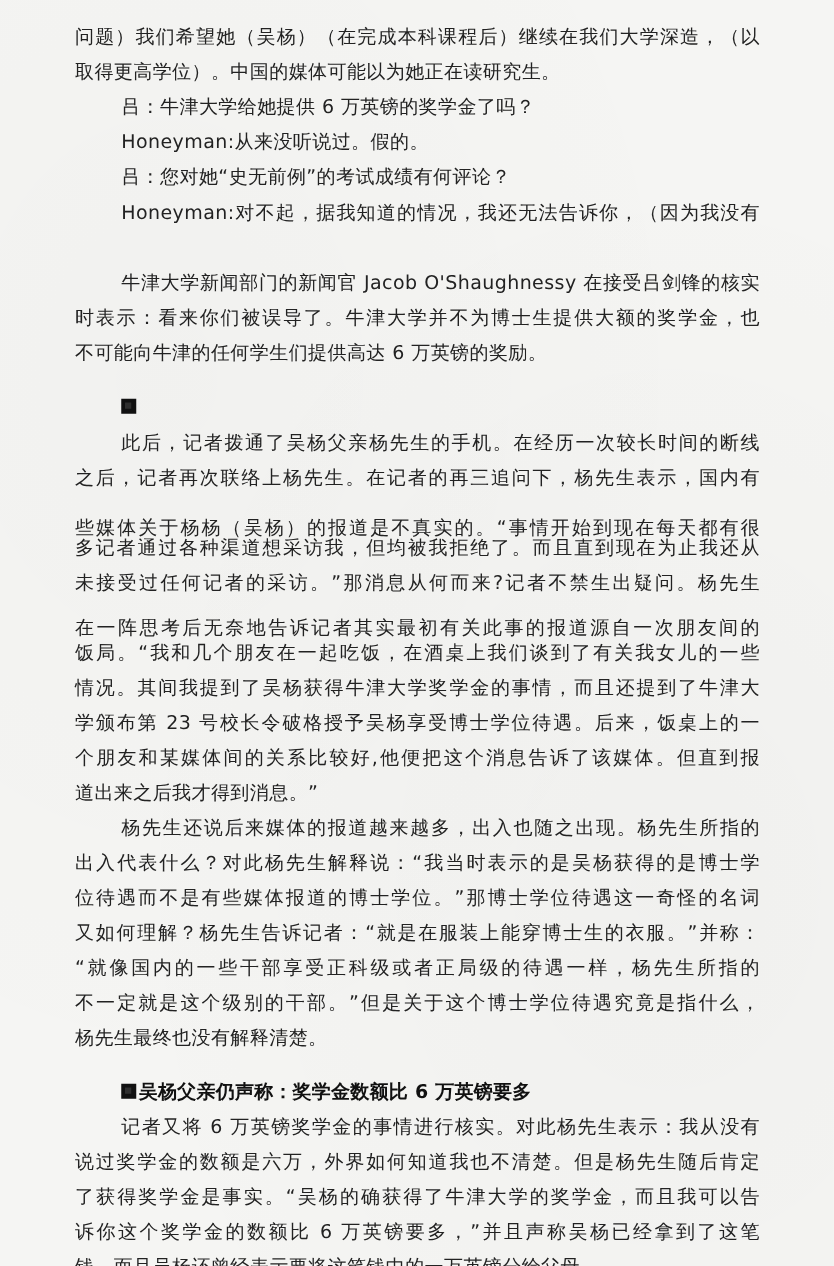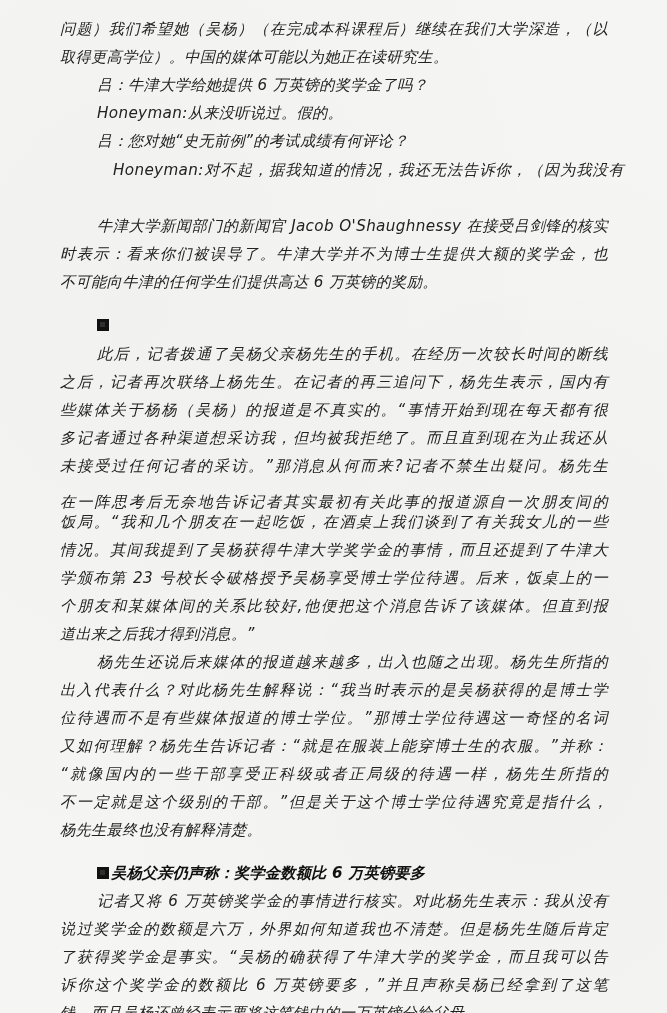--- a/index.html
+++ b/index.html
@@ -18,21 +18,20 @@
     .page {
       position: absolute;
       left: 0;
       top: 0;
       width: 667px;
       height: 1013px;
       background:
         radial-gradient(ellipse at 20% 30%, rgba(0,0,0,0.015), transparent 60%),
         radial-gradient(ellipse at 80% 70%, rgba(0,0,0,0.02), transparent 60%),
         #f5f5f3;
-      font-style: italic;
     }
     .line {
       position: absolute;
       left: 60px;
       width: 548px;
       font-size: 15.2px;
       line-height: 20px;
       white-space: nowrap;
       letter-spacing: 0.35px;
       color: #222;
@@ -71,28 +70,28 @@
   </style>
 </head>
 <body>
 
 <div class="page" id="page">
     <div class="line justify" style="top: 19px;">问题）我们希望她（吴杨）（在完成本科课程后）继续在我们大学深造，（以</div>
     <div class="line" style="top: 47px;">取得更高学位）。中国的媒体可能以为她正在读研究生。</div>
     <div class="line indent" style="top: 75px;">吕：牛津大学给她提供 6 万英镑的奖学金了吗？</div>
     <div class="line indent" style="top: 103px;">Honeyman:从来没听说过。假的。</div>
     <div class="line indent" style="top: 131px;">吕：您对她“史无前例”的考试成绩有何评论？</div>
-    <div class="line indent justify" style="top: 160px; margin-left: 16px;">Honeyman:对不起，据我知道的情况，我还无法告诉你，（因为我没有</div>
+    <div class="line indent justify" style="top: 160px;">Honeyman:对不起，据我知道的情况，我还无法告诉你，（因为我没有</div>
     <div class="line indent justify" style="top: 216px;">牛津大学新闻部门的新闻官 Jacob O'Shaughnessy 在接受吕剑锋的核实</div>
     <div class="line justify" style="top: 244px;">时表示：看来你们被误导了。牛津大学并不为博士生提供大额的奖学金，也</div>
     <div class="line" style="top: 272px;">不可能向牛津的任何学生们提供高达 6 万英镑的奖励。</div>
     <div class="line heading" style="top: 315px;"><span class="bullet"></span></div>
     <div class="line indent justify" style="top: 344px;">此后，记者拨通了吴杨父亲杨先生的手机。在经历一次较长时间的断线</div>
     <div class="line justify" style="top: 372px;">之后，记者再次联络上杨先生。在记者的再三追问下，杨先生表示，国内有</div>
-    <div class="line justify" style="top: 400px;">些媒体关于杨杨（吴杨）的报道是不真实的。“事情开始到现在每天都有很</div>
+    <div class="line justify" style="top: 412px;">些媒体关于杨杨（吴杨）的报道是不真实的。“事情开始到现在每天都有很</div>
     <div class="line justify" style="top: 428px;">多记者通过各种渠道想采访我，但均被我拒绝了。而且直到现在为止我还从</div>
     <div class="line justify" style="top: 456px;">未接受过任何记者的采访。”那消息从何而来?记者不禁生出疑问。杨先生</div>
     <div class="line justify" style="top: 476px; margin-top: 16px;">在一阵思考后无奈地告诉记者其实最初有关此事的报道源自一次朋友间的</div>
     <div class="line justify" style="top: 512px;">饭局。“我和几个朋友在一起吃饭，在酒桌上我们谈到了有关我女儿的一些</div>
     <div class="line justify" style="top: 540px;">情况。其间我提到了吴杨获得牛津大学奖学金的事情，而且还提到了牛津大</div>
     <div class="line justify" style="top: 568px;">学颁布第 23 号校长令破格授予吴杨享受博士学位待遇。后来，饭桌上的一</div>
     <div class="line justify" style="top: 596px;">个朋友和某媒体间的关系比较好,他便把这个消息告诉了该媒体。但直到报</div>
     <div class="line" style="top: 624px;">道出来之后我才得到消息。”</div>
     <div class="line indent justify" style="top: 652px;">杨先生还说后来媒体的报道越来越多，出入也随之出现。杨先生所指的</div>
     <div class="line justify" style="top: 680px;">出入代表什么？对此杨先生解释说：“我当时表示的是吴杨获得的是博士学</div>

